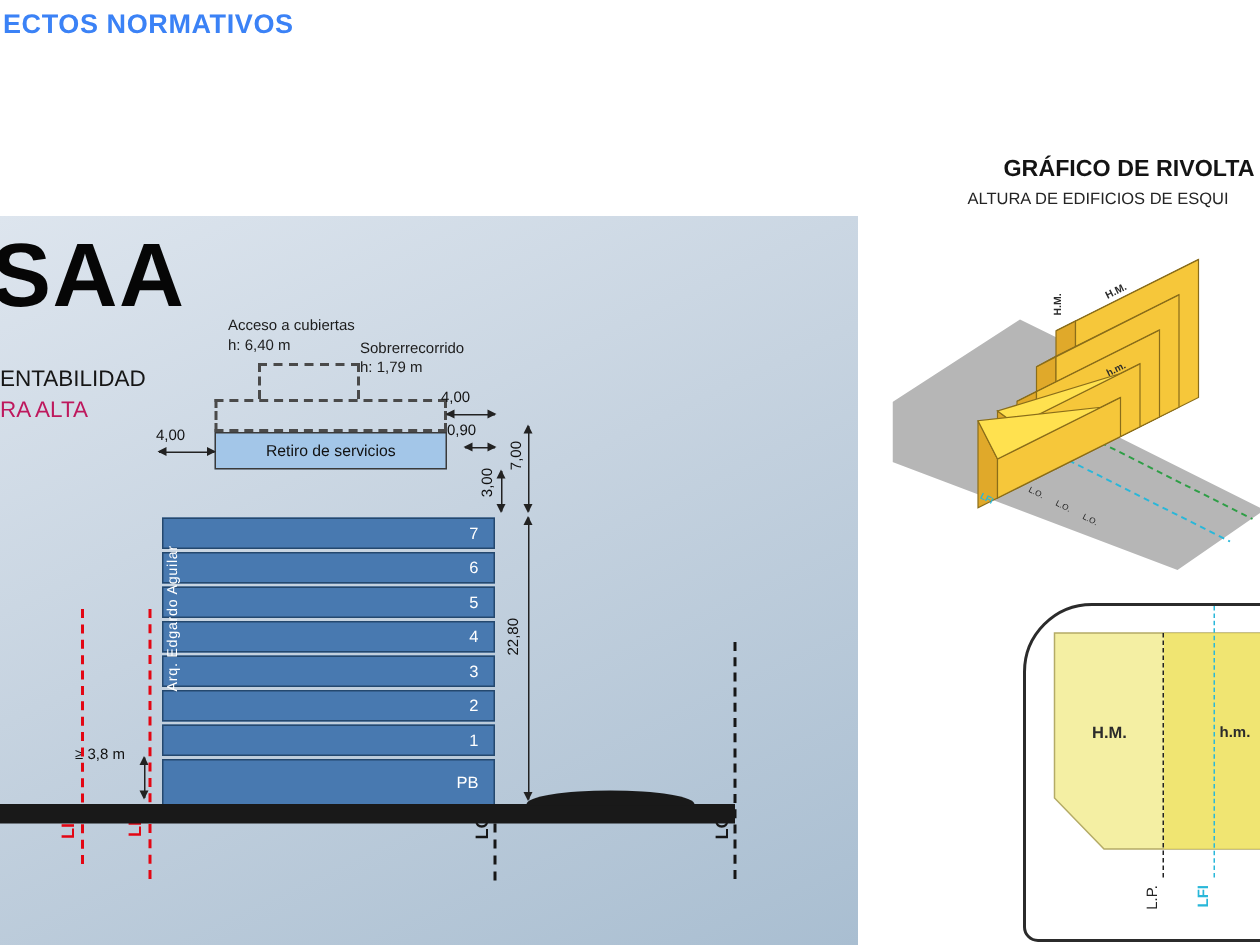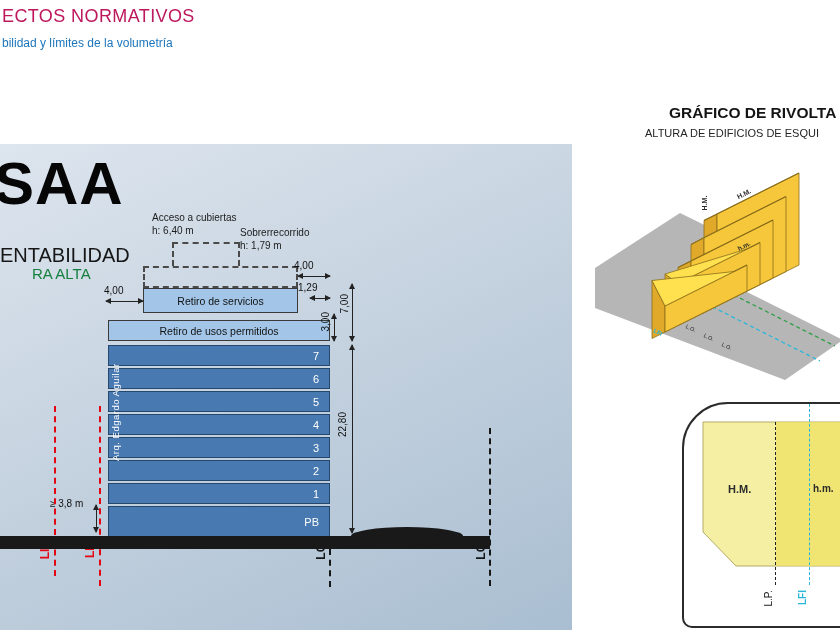--- a/index.html
+++ b/index.html
@@ -1,27 +1,27 @@
 <!DOCTYPE html>
 <html><head>
 <meta charset="utf-8">
 <style>
   html,body{margin:0;padding:0;background:#e9e9e9;}
   #page{position:relative;width:840px;height:630px;background:#fff;overflow:hidden;
         font-family:"Liberation Sans",sans-serif;color:#111;}
   .abs{position:absolute;}
   
-  .hd-title{left:2px;top:6px;font-size:18px;font-weight:normal;color:#be185d;letter-spacing:.4px;}
+  .hd-title{left:2px;top:6px;font-size:18px;font-weight:bold;color:#3b82f6;letter-spacing:.4px;}
   .hd-sub{left:2px;top:36px;font-size:12px;color:#1b75bc;}
   
   .panel{left:0;top:144px;width:572px;height:486px;
          background:linear-gradient(155deg,#dde5ee 0%,#c6d3e0 45%,#a9bed1 100%);}
   .bigtxt{left:-6px;top:154px;font-size:60px;font-weight:800;color:#060606;letter-spacing:1px;line-height:1;}
-  .lp1{left:0;top:244px;font-size:20px;color:#161616;}
-  .lp2{left:0;top:265px;font-size:15px;color:#15803d;padding-left:32px;}
+  .lp1{left:0;top:244px;font-size:15px;color:#161616;}
+  .lp2{left:0;top:265px;font-size:15px;color:#be185d;}
   
   .bar{position:absolute;box-sizing:border-box;display:flex;align-items:center;}
   .floor{left:108px;width:222px;height:21px;background:#4879b0;border:1px solid #24486e;
          color:#fff;font-size:11px;justify-content:flex-end;padding-right:10px;}
   .retiro{background:#a3c6e8;border:1px solid #3a3a3a;color:#111;font-size:10.5px;justify-content:center;}
   .ss{left:55px;top:533px;width:275px;height:22px;background:#f7c99e;border:1px solid #6e6e6e;
       color:#333;font-size:11px;justify-content:flex-end;padding-right:12px;z-index:3;}
   .ground{left:0;top:536px;width:490px;height:13px;background:#191919;z-index:2;}
   .bump{left:351px;top:527px;width:112px;height:10px;background:#191919;z-index:2;
         border-radius:55% 55% 0 0 / 100% 100% 0 0;}
@@ -55,61 +55,59 @@
   .plandash{position:absolute;width:0;border-left:1.5px dashed #222;}
   .plandash.cyan{border-left-color:#29b7d9;}
   .planlab{position:absolute;font-weight:bold;font-size:11px;color:#2b2b2b;}
 </style>
 </head>
 <body>
 
 <div id="page">
 
   <div class="abs hd-title">ECTOS NORMATIVOS</div>
-  <div class="abs hd-sub">bilidad y límites de la volumetría</div>
 
   <div class="abs panel"></div>
 
   <div class="abs bigtxt">SAA</div>
   <div class="abs lp1">ENTABILIDAD</div>
   <div class="abs lp2">RA ALTA</div>
 
   <div class="note" style="left:152px;top:212px;width:116px;">
     <div>Acceso a cubiertas</div>
     <div>h: 6,40 m</div>
   </div>
   <div class="note" style="left:240px;top:227px;width:90px;">
     <div>Sobrerrecorrido</div>
     <div>h: 1,79 m</div>
   </div>
   <div class="dashedbox" style="left:172px;top:242px;width:68px;height:24px;border-bottom:none;"></div>
   <div class="dashedbox" style="left:143px;top:266px;width:155px;height:22px;"></div>
 
   <div class="bar retiro" style="left:143px;top:288px;width:155px;height:25px;">Retiro de servicios</div>
-  <div class="bar retiro" style="left:108px;top:320px;width:222px;height:21px;">Retiro de usos permitidos</div>
 
   <div class="bar floor" style="top:345px;">7</div>
   <div class="bar floor" style="top:368px;">6</div>
   <div class="bar floor" style="top:391px;">5</div>
   <div class="bar floor" style="top:414px;">4</div>
   <div class="bar floor" style="top:437px;">3</div>
   <div class="bar floor" style="top:460px;">2</div>
   <div class="bar floor" style="top:483px;">1</div>
   <div class="bar floor" style="top:506px;height:32px;text-align:right;">PB</div>
 
   <div class="vtext arch">Arq. Edgardo Aguilar</div>
 
   <div class="abs ground"></div>
   <div class="abs bump"></div>
 
   <div class="note dimlab" style="left:104px;top:285px;width:40px;">4,00</div>
   <div class="dimh" style="left:106px;top:301px;width:37px;"></div>
   <div class="note dimlab" style="left:294px;top:260px;width:40px;">4,00</div>
   <div class="dimh" style="left:298px;top:276px;width:32px;"></div>
-  <div class="note dimlab" style="left:298px;top:282px;width:36px;">1,29</div>
+  <div class="note dimlab" style="left:298px;top:282px;width:36px;">0,90</div>
   <div class="dimh" style="left:310px;top:298px;width:20px;"></div>
 
   <div class="dimv" style="left:334px;top:314px;height:27px;"></div>
   <div class="vtext dimlab" style="left:320px;top:312px;">3,00</div>
   <div class="dimv" style="left:352px;top:284px;height:57px;"></div>
   <div class="vtext dimlab" style="left:339px;top:294px;">7,00</div>
   <div class="dimv" style="left:352px;top:345px;height:188px;"></div>
   <div class="vtext dimlab" style="left:337px;top:412px;">22,80</div>
 
   <div class="note dimlab" style="left:50px;top:498px;width:44px;text-align:left;">≥ 3,8 m</div>

